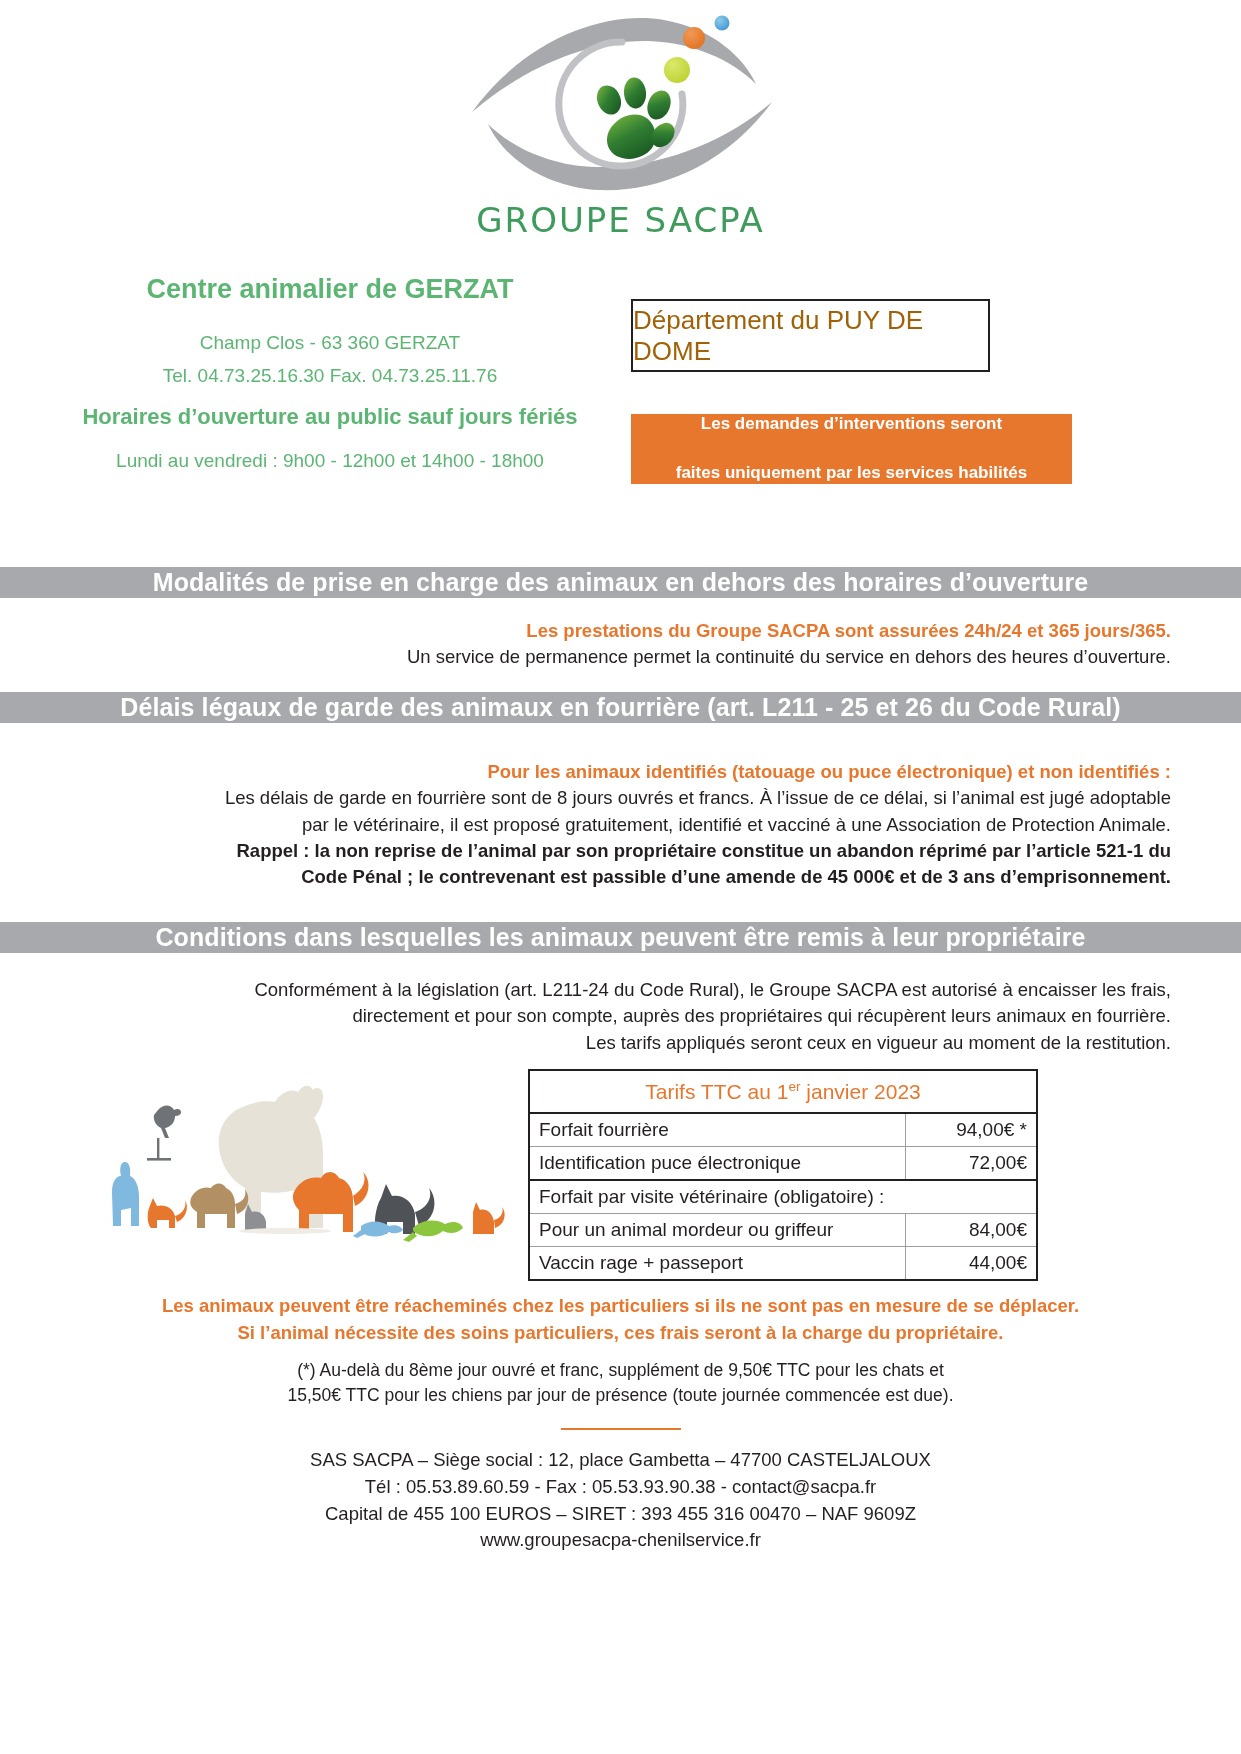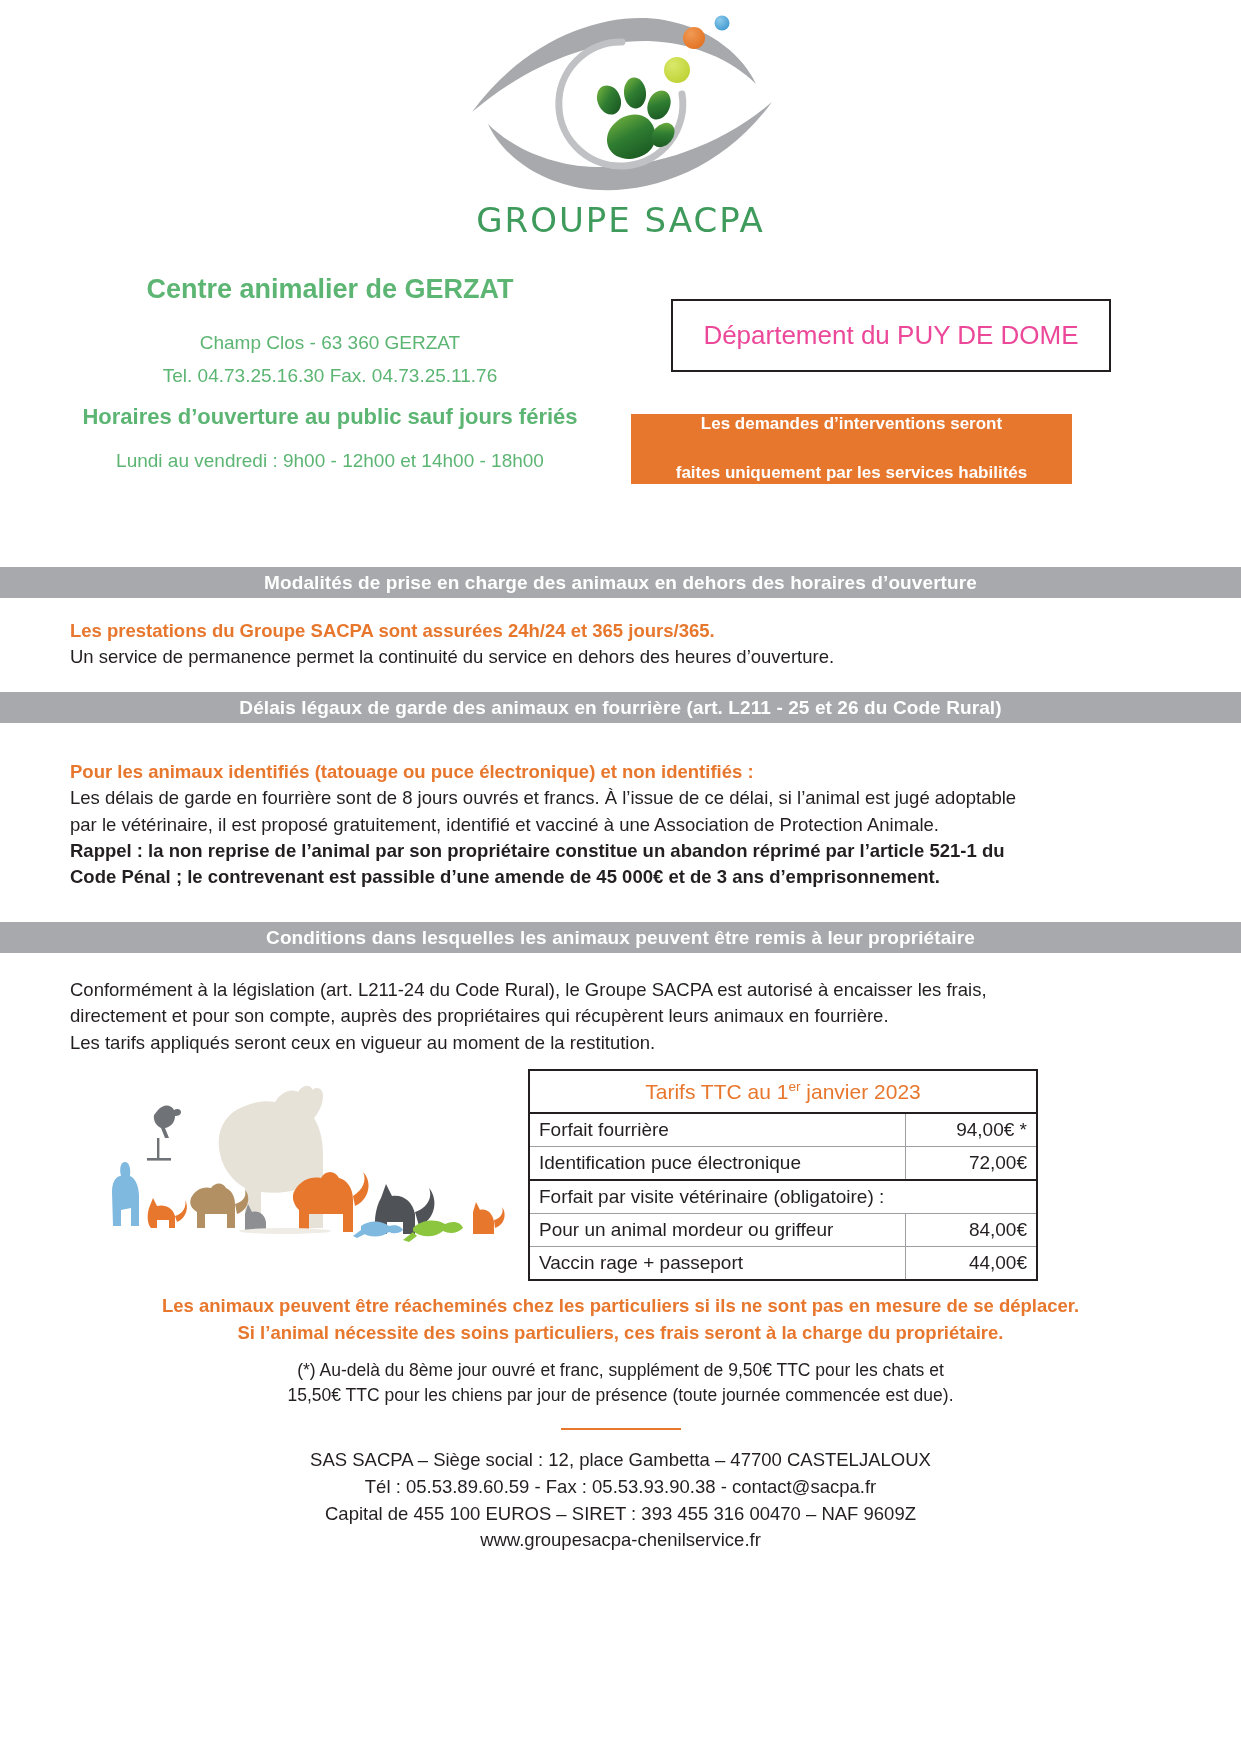--- a/index.html
+++ b/index.html
@@ -85,31 +85,30 @@
     text-align: center;
     font-size: 19px;
     color: #5cb573;
   }
 
   
   .dept-box {
     position: absolute;
     top: 299px;
     left: 631px;
-    width: 440px;
+    width: 359px;
     height: 73px;
     border: 2px solid #231f20;
     box-sizing: border-box;
     display: flex;
     align-items: center;
     justify-content: center;
     font-size: 26px;
-    color: #ec4899;
+    color: #a16207;
     background: #ffffff;
-    margin-left: 40px;
   }
   .orange-box {
     position: absolute;
     top: 414px;
     left: 631px;
     width: 441px;
     height: 70px;
     background: #e8772e;
     color: #ffffff;
     box-sizing: border-box;
@@ -125,37 +124,37 @@
   }
 
   
   .bar {
     position: absolute;
     left: 0;
     width: 1241px;
     height: 31px;
     background: #a7a9ac;
     color: #ffffff;
-    font-size: 19px;
+    font-size: 25px;
     font-weight: bold;
     display: flex;
     align-items: center;
     justify-content: center;
     letter-spacing: 0.1px;
   }
   .bar-1 { top: 567px; }
   .bar-2 { top: 692px; justify-content: center; }
   .bar-3 { top: 922px; }
 
   
   .para {
     position: absolute;
     left: 70px;
     width: 1101px;
-    text-align: left;
+    text-align: right;
     font-size: 18.5px;
     line-height: 1.42;
     color: #231f20;
   }
   .orange-bold {
     color: #e8772e;
     font-weight: bold;
   }
   .blk-bold { font-weight: bold; }
 

